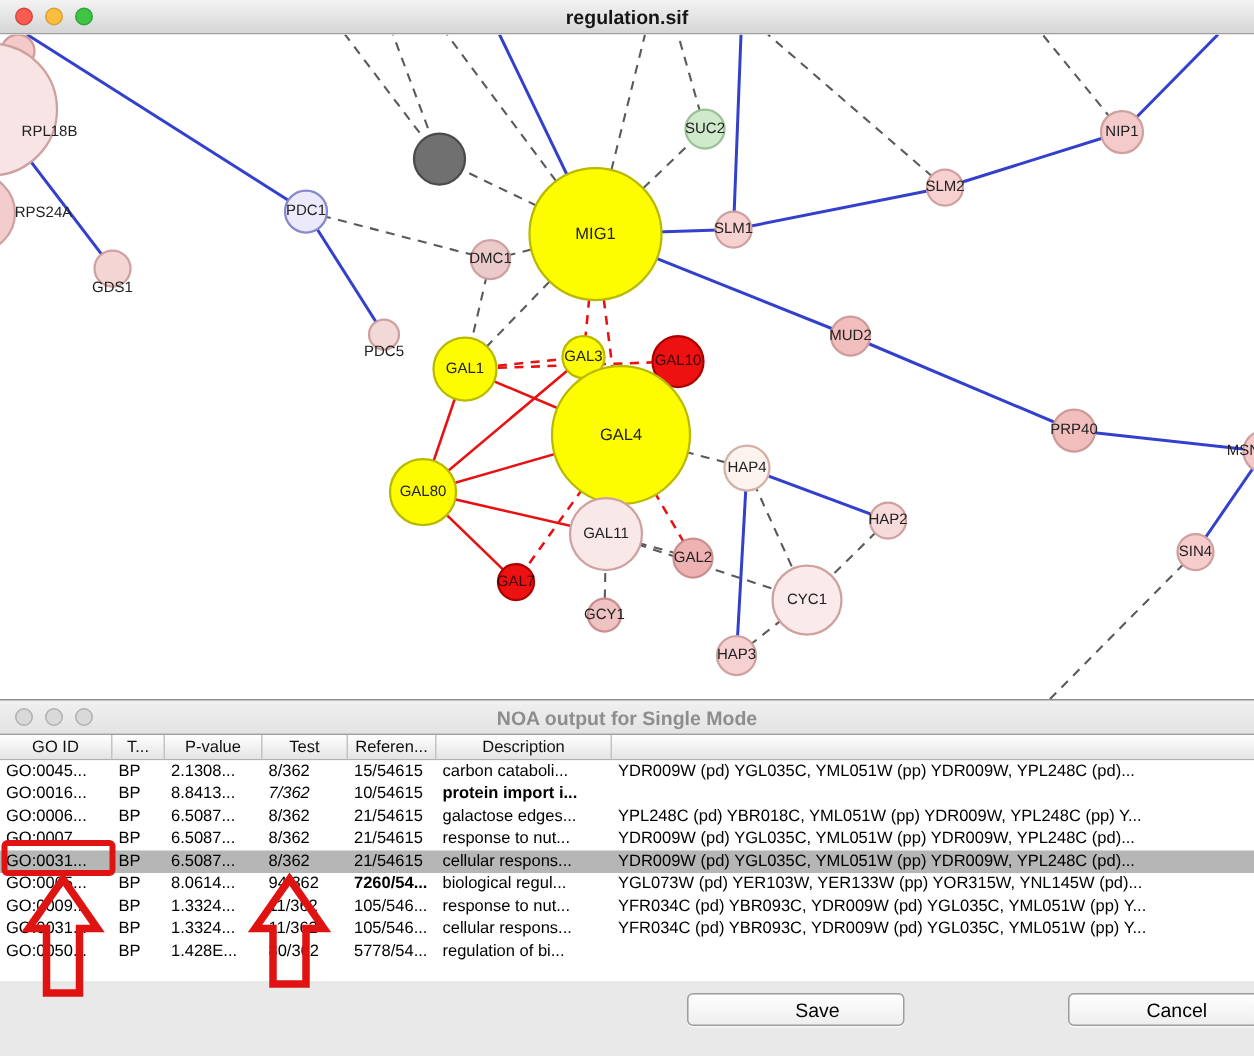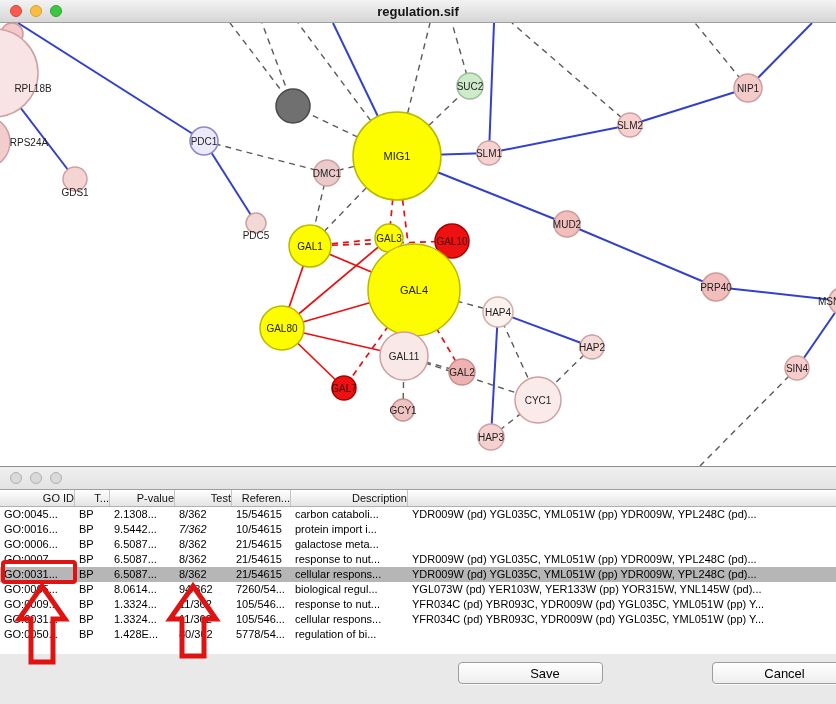--- a/index.html
+++ b/index.html
@@ -23,21 +23,21 @@
   .light.green{background:#3ec544;border:1px solid #30a436;}
   .light.gray{background:#d9d9d9;border:1px solid #b0b0b0;}
 
   .graph{width:836px;height:443px;background:#ffffff;overflow:hidden;position:relative;}
   .graph svg{display:block;}
   .node-label{pointer-events:none;}
 
   .thead{display:flex;height:17px;box-sizing:border-box;background:linear-gradient(#ffffff,#e4e4e4);
     border-bottom:1px solid #b0b0b0;}
   .hcell{box-sizing:border-box;height:16px;line-height:16px;font-size:11px;color:#111;
-    text-align:right;border-right:1px solid #c4c4c4;overflow:hidden;white-space:nowrap;flex:0 0 auto;}
+    text-align:center;border-right:1px solid #c4c4c4;overflow:hidden;white-space:nowrap;flex:0 0 auto;}
   .tbody{background:#fff;}
   .trow{display:flex;height:15px;line-height:15px;background:#fff;}
   .trow.selected{background:#b6b6b6;}
   .tcell{box-sizing:border-box;padding-left:4px;font-size:11px;color:#000;
     overflow:hidden;white-space:nowrap;flex:0 0 auto;}
 
   .footer{position:relative;height:64px;background:#e9e9e9;}
   .footer .white-strip{position:absolute;top:0;left:0;width:836px;height:12px;background:#fff;}
   .mac-btn{
     position:absolute;top:20px;width:145px;height:22px;border:1px solid #9d9d9d;border-radius:4px;
@@ -238,20 +238,21 @@
       </div>
   </div>
 
   <div class="window-bottom">
     <div class="titlebar inactive">
       <div class="lights">
         <span class="light gray"></span>
         <span class="light gray"></span>
         <span class="light gray"></span>
       </div>
+      <div class="title">NOA output for Single Mode</div>
     </div>
     <div class="table">
       <div class="thead" id="thead">
           <div class="hcell" style="width: 75px;">GO ID</div>
           <div class="hcell" style="width: 35px;">T...</div>
           <div class="hcell" style="width: 65px;">P-value</div>
           <div class="hcell" style="width: 57px;">Test</div>
           <div class="hcell" style="width: 59px;">Referen...</div>
           <div class="hcell" style="width: 117px;">Description</div>
         </div>
@@ -261,32 +262,33 @@
             <div class="tcell" style="width: 35px;">BP</div>
             <div class="tcell" style="width: 65px;">2.1308...</div>
             <div class="tcell" style="width: 57px;">8/362</div>
             <div class="tcell" style="width: 59px;">15/54615</div>
             <div class="tcell" style="width: 117px;">carbon cataboli...</div>
             <div class="tcell" style="width: 428px;">YDR009W (pd) YGL035C, YML051W (pp) YDR009W, YPL248C (pd)...</div>
           </div>
           <div class="trow">
             <div class="tcell" style="width: 75px;">GO:0016...</div>
             <div class="tcell" style="width: 35px;">BP</div>
-            <div class="tcell" style="width: 65px;">9.5442...</div>
+            <div class="tcell" style="width: 65px;">8.8413...</div>
             <div class="tcell" style="width: 57px; font-style: italic;">7/362</div>
             <div class="tcell" style="width: 59px;">10/54615</div>
-            <div class="tcell" style="width: 117px;">protein import i...</div>
+            <div class="tcell" style="width: 117px; font-weight: bold;">protein import i...</div>
           </div>
           <div class="trow">
             <div class="tcell" style="width: 75px;">GO:0006...</div>
             <div class="tcell" style="width: 35px;">BP</div>
             <div class="tcell" style="width: 65px;">6.5087...</div>
             <div class="tcell" style="width: 57px;">8/362</div>
             <div class="tcell" style="width: 59px;">21/54615</div>
-            <div class="tcell" style="width: 117px;">galactose meta...</div>
+            <div class="tcell" style="width: 117px;">galactose edges...</div>
+            <div class="tcell" style="width: 428px;">YPL248C (pd) YBR018C, YML051W (pp) YDR009W, YPL248C (pp) Y...</div>
           </div>
           <div class="trow">
             <div class="tcell" style="width: 75px;">GO:0007...</div>
             <div class="tcell" style="width: 35px;">BP</div>
             <div class="tcell" style="width: 65px;">6.5087...</div>
             <div class="tcell" style="width: 57px;">8/362</div>
             <div class="tcell" style="width: 59px;">21/54615</div>
             <div class="tcell" style="width: 117px;">response to nut...</div>
             <div class="tcell" style="width: 428px;">YDR009W (pd) YGL035C, YML051W (pp) YDR009W, YPL248C (pd)...</div>
           </div>
@@ -297,21 +299,21 @@
             <div class="tcell" style="width: 57px;">8/362</div>
             <div class="tcell" style="width: 59px;">21/54615</div>
             <div class="tcell" style="width: 117px;">cellular respons...</div>
             <div class="tcell" style="width: 428px;">YDR009W (pd) YGL035C, YML051W (pp) YDR009W, YPL248C (pd)...</div>
           </div>
           <div class="trow">
             <div class="tcell" style="width: 75px;">GO:0065...</div>
             <div class="tcell" style="width: 35px;">BP</div>
             <div class="tcell" style="width: 65px;">8.0614...</div>
             <div class="tcell" style="width: 57px;">94/362</div>
-            <div class="tcell" style="width: 59px;">7260/54...</div>
+            <div class="tcell" style="width: 59px; font-weight: bold;">7260/54...</div>
             <div class="tcell" style="width: 117px;">biological regul...</div>
             <div class="tcell" style="width: 428px;">YGL073W (pd) YER103W, YER133W (pp) YOR315W, YNL145W (pd)...</div>
           </div>
           <div class="trow">
             <div class="tcell" style="width: 75px;">GO:0009...</div>
             <div class="tcell" style="width: 35px;">BP</div>
             <div class="tcell" style="width: 65px;">1.3324...</div>
             <div class="tcell" style="width: 57px;">11/362</div>
             <div class="tcell" style="width: 59px;">105/546...</div>
             <div class="tcell" style="width: 117px;">response to nut...</div>

